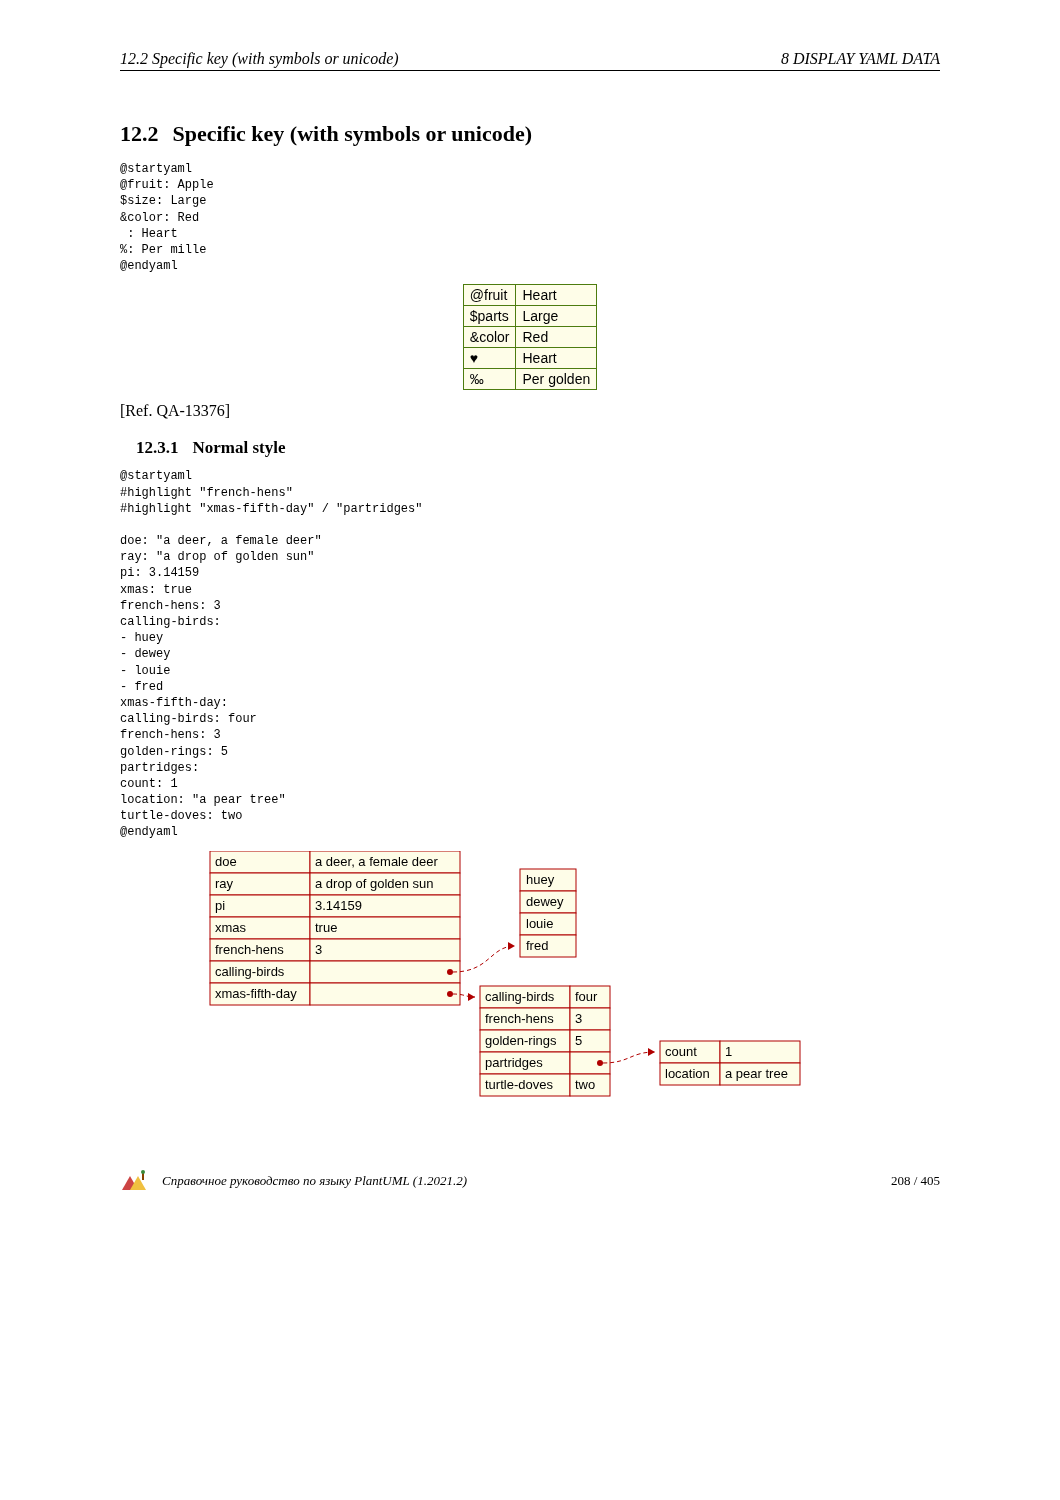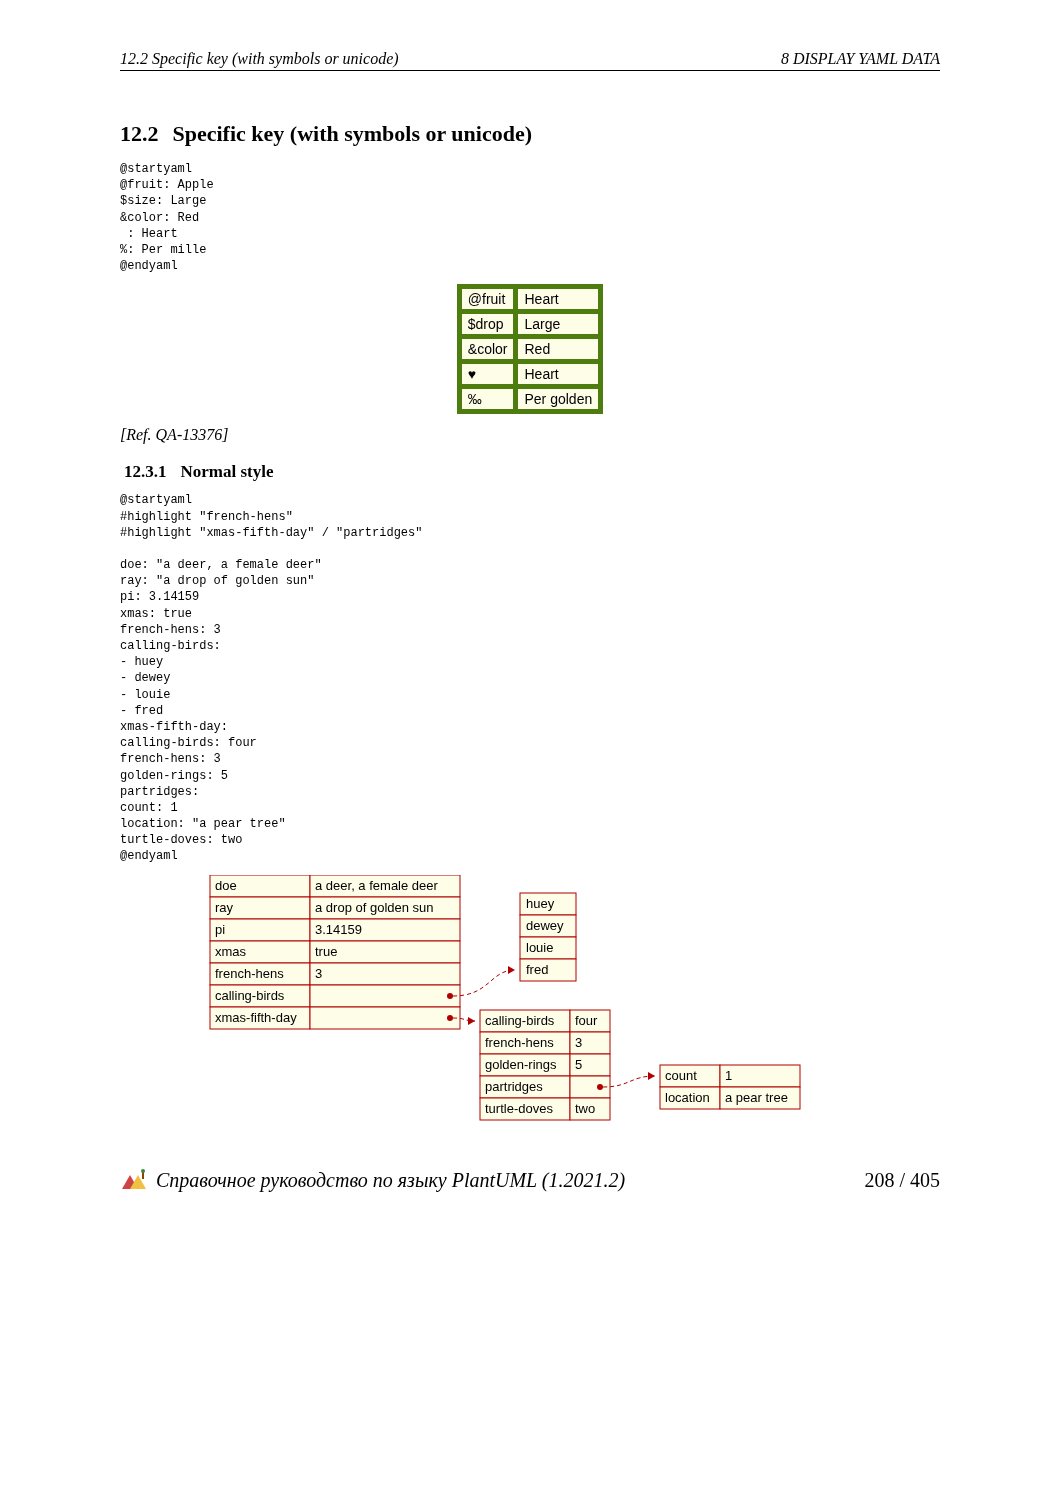--- a/index.html
+++ b/index.html
@@ -28,64 +28,64 @@
   h2.section-heading {
     font-family: "Times New Roman", serif;
     font-weight: bold;
     font-size: 22px;
     margin: 0 0 14px 0;
   }
   h3.subsection-heading {
     font-family: "Times New Roman", serif;
     font-weight: bold;
     font-size: 17px;
-    margin: 10px 0 10px 4px;
+    margin: 10px 0 10px 16px;
   }
   .sec-num { display: inline-block; margin-right: 14px; }
   pre.code {
     font-family: "Courier New", monospace;
     font-size: 12px;
     line-height: 1.35;
     margin: 0 0 10px 0;
     white-space: pre;
   }
   .figure-wrap {
     display: flex;
     justify-content: center;
     margin: 6px 0 12px 0;
   }
   table.yaml-table {
     border-collapse: collapse;
     font-family: Arial, sans-serif;
     font-size: 14px;
   }
   table.yaml-table td {
-    border: 5px solid #4d7c0f;
+    border: 1px solid #4d7c0f;
     background: #fefde8;
     padding: 2px 6px;
     white-space: nowrap;
   }
   .ref-line {
-    font-style: italic;
     font-size: 16px;
     margin: 12px 0 18px 0;
   }
   .diagram-svg {
     display: block;
     margin: 6px auto 0 auto;
   }
   .footer {
     position: absolute;
     left: 120px;
     right: 120px;
     bottom: 40px;
     display: flex;
+    align-items: center;
     font-style: italic;
-    font-size: 20px;
-    gap: 8px;
+    font-size: 13px;
+    gap: 14px;
   }
   .footer .title { flex: 1; }
   .footer .pageno { font-style: normal; }
   .logo {
     width: 28px;
     height: 22px;
   }
   .heart { font-family: Arial, sans-serif; }
 </style>
 </head>
@@ -111,21 +111,21 @@
 @endyaml</pre>
 
   <div class="figure-wrap">
     <table class="yaml-table">
       <tbody>
           <tr>
             <td>@fruit</td>
             <td>Heart</td>
           </tr>
       <tr>
-            <td>$drop</td>
+            <td>$parts</td>
             <td>Large</td>
           </tr>
       <tr>
             <td>&amp;color</td>
             <td>Red</td>
           </tr>
       <tr>
             <td class="heart">♥</td>
             <td>Heart</td>
           </tr>

